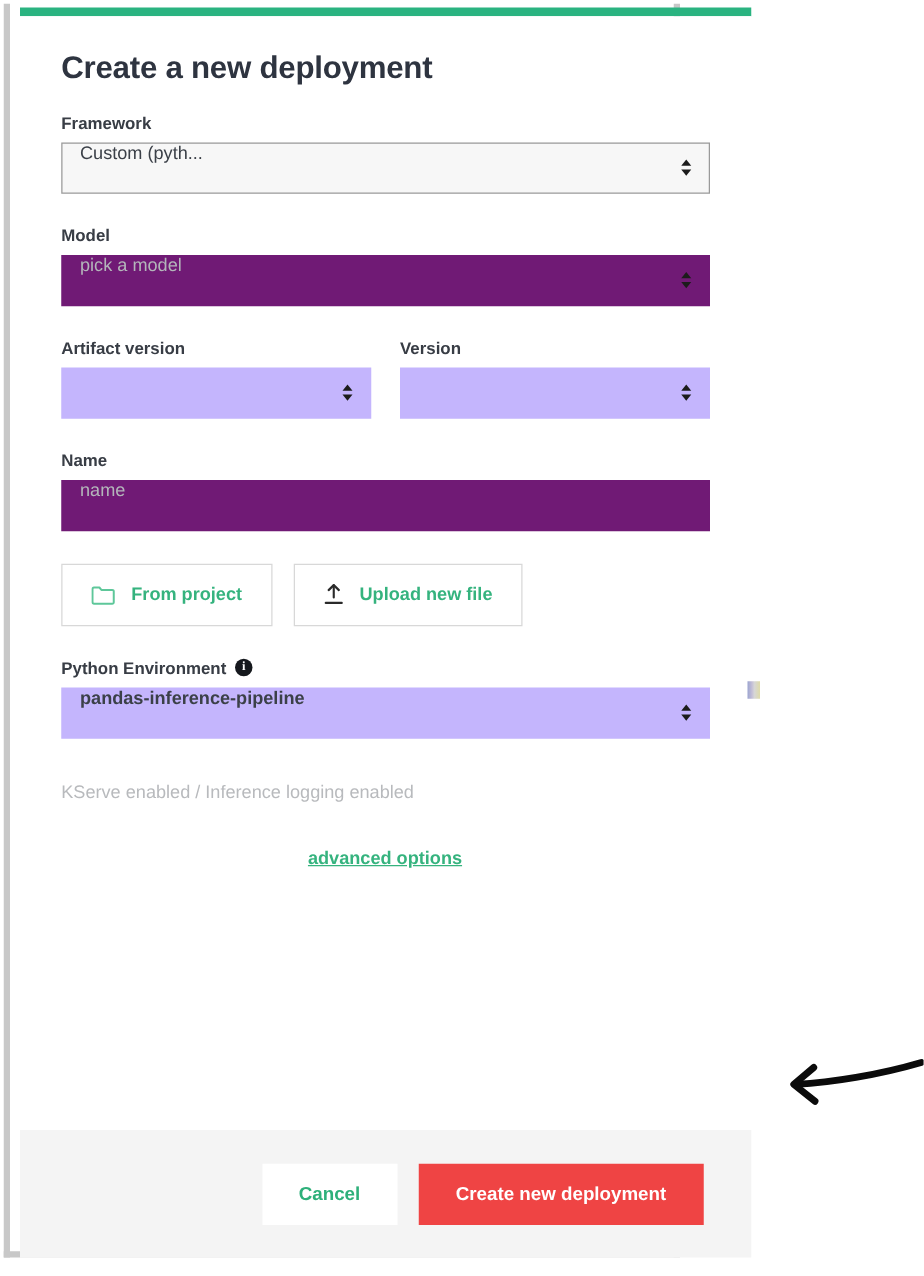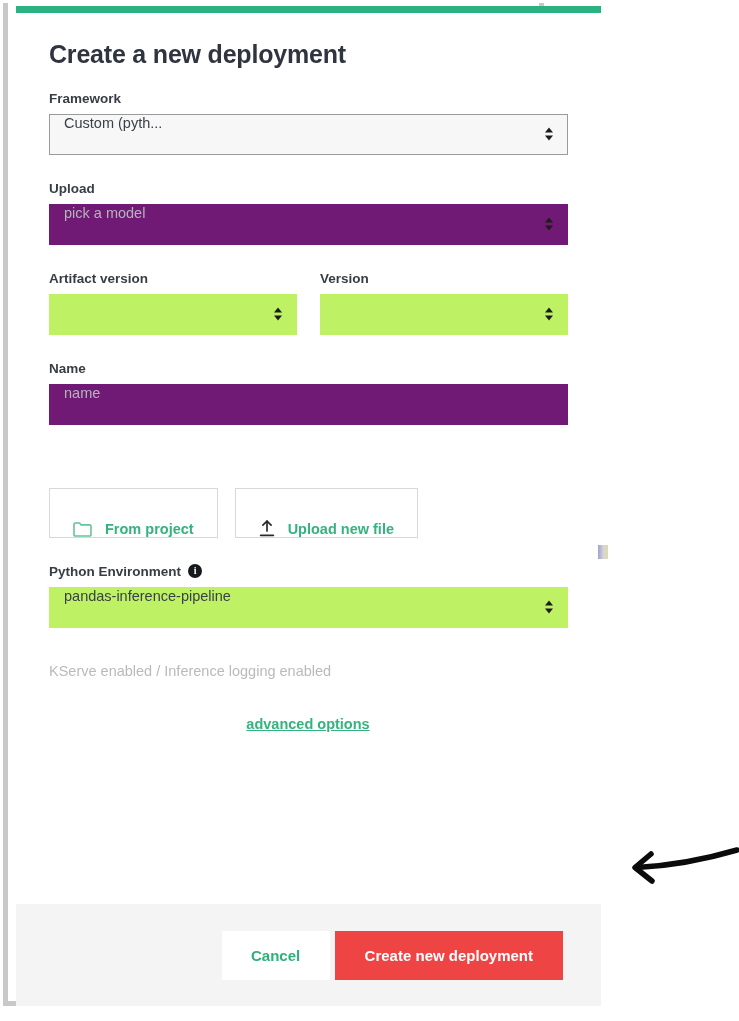--- a/index.html
+++ b/index.html
@@ -115,22 +115,23 @@
   }
   .ctl.bordered {
     background: #f7f7f7;
     border: 1px solid #9a9a9a;
   }
   .ctl.soft {
     background: #701a75;
     border: 1px solid transparent;
   }
   .ctl.disabled {
-    background: #bef264;
+    background: #c4b5fd;
     border: 1px solid transparent;
+    font-weight: bold;
   }
   .ctl .placeholder { color: #b3b5ba; }
 
   .arrows {
     position: absolute;
     right: 13px;
     top: 50%;
     transform: translateY(-50%);
     display: flex;
     flex-direction: column;
@@ -155,34 +156,33 @@
   }
   .row2 > .col { flex: 1 1 0; min-width: 0; }
 
   
   .pred-row {
     display: flex;
     gap: 17px;
   }
   .ghost-btn {
     display: inline-flex;
-    align-items: flex-end;
+    align-items: center;
     justify-content: center;
     gap: 13px;
     height: 50px;
     padding: 0 23px;
     background: #ffffff;
     border: 1px solid #d8d8d8;
     color: #35b37e;
     font-size: 14.5px;
     font-weight: bold;
     cursor: pointer;
     font-family: "Liberation Sans", sans-serif;
     white-space: nowrap;
-    margin-top: 37px;
   }
 
   .folder-icon { width: 19px; height: 16px; display: block; }
   .upload-icon { width: 16px; height: 17px; display: block; }
 
   .hint {
     font-size: 14.5px;
     color: #b8babd;
     margin-top: 12px;
   }
@@ -205,21 +205,21 @@
     position: absolute;
     left: 8px;
     top: 901px;
     width: 585px;
     height: 102px;
     background: #f4f4f4;
     display: flex;
     align-items: center;
     justify-content: flex-end;
     padding-right: 38px;
-    gap: 5px;
+    gap: 17px;
   }
   .btn-cancel {
     height: 49px;
     min-width: 108px;
     padding: 0 20px;
     background: #ffffff;
     border: none;
     color: #2eb07a;
     font-size: 15px;
     font-weight: bold;
@@ -269,21 +269,21 @@
             <span class="arrows">
                 <i class="up"></i>
                 <i class="down"></i>
               </span>
           </div>
         </div>
 
         <div class="spacer-26"></div>
 
         <div class="field">
-          <div class="label">Upload</div>
+          <div class="label">Model</div>
           <div class="ctl soft">
             <span class="placeholder">pick a model</span>
             <span class="arrows">
                 <i class="up"></i>
                 <i class="down"></i>
               </span>
           </div>
         </div>
 
         <div class="spacer-26"></div>

